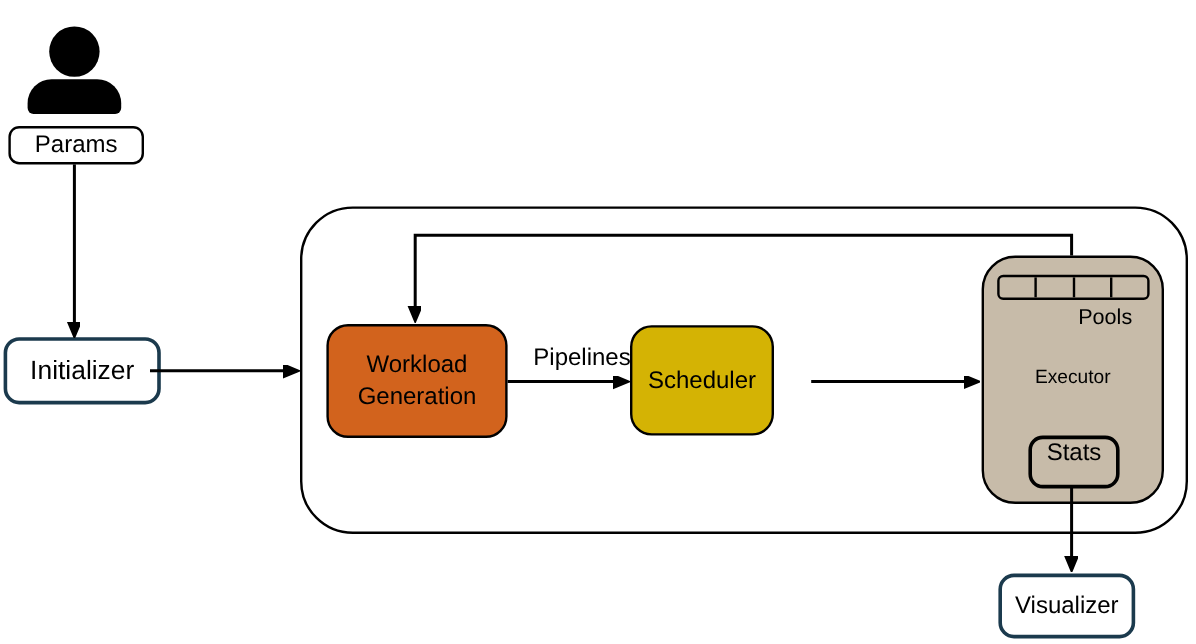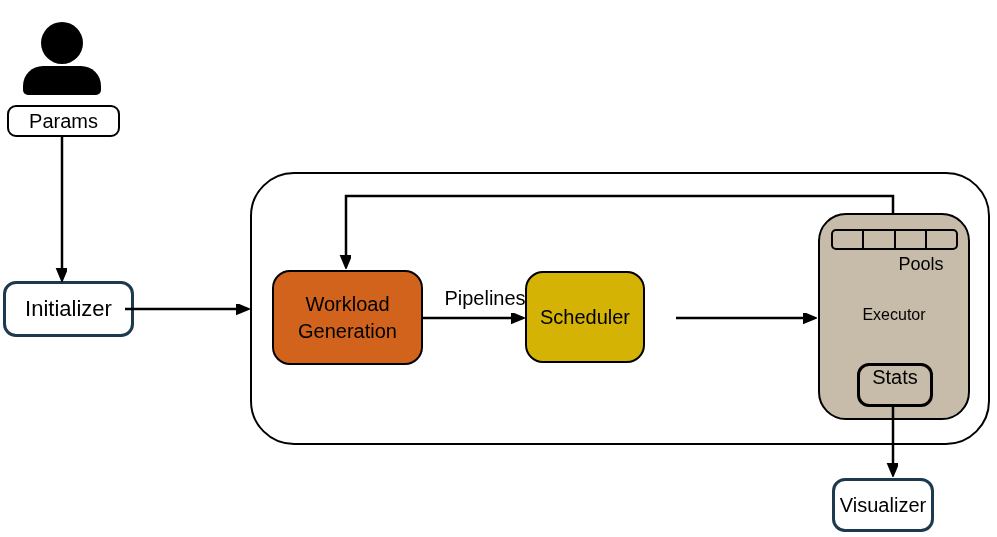--- a/index.html
+++ b/index.html
@@ -23,21 +23,21 @@
     display:flex;align-items:center;justify-content:center;
     text-align:center;
     background:#fff;
     border:2.5px solid var(--line);
   }
   
   .params{left:7px;top:105px;width:113px;height:32px;border-radius:9px;border-width:2.5px;font-size:20px;}
   
   .io{border:3px solid var(--io-border);border-radius:13px;background:#fff;}
   .initializer{left:3px;top:281px;width:131px;height:56px;font-size:22px;}
-  .visualizer{left:832px;top:478px;width:102px;height:54px;font-size:20px;}
+  .visualizer{left:832px;top:478px;width:114px;height:54px;font-size:20px;}
   
   .container-box{
     position:absolute;left:250px;top:172px;width:740px;height:273px;
     border:2.5px solid var(--line);border-radius:44px;background:transparent;
   }
   .workload{
     left:272px;top:270px;width:151px;height:95px;border-radius:18px;
     background:var(--workload-fill);font-size:20px;line-height:1.35;
     padding:0 32px;
   }

